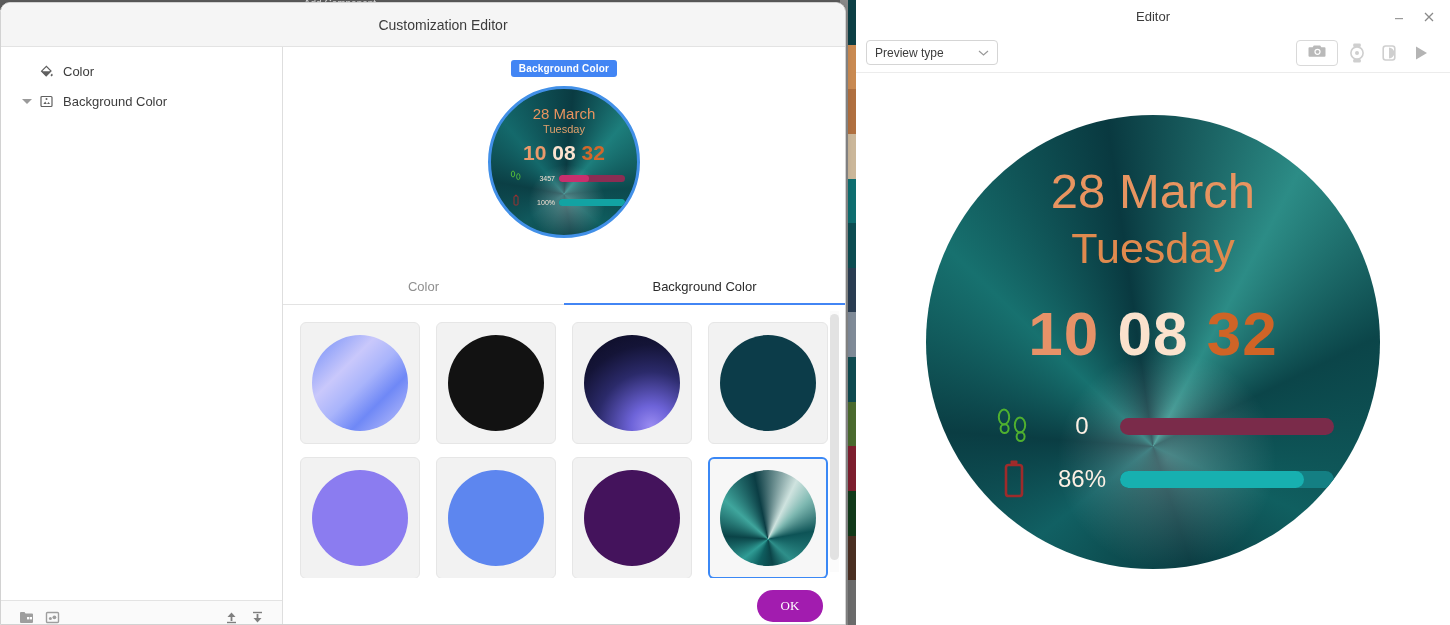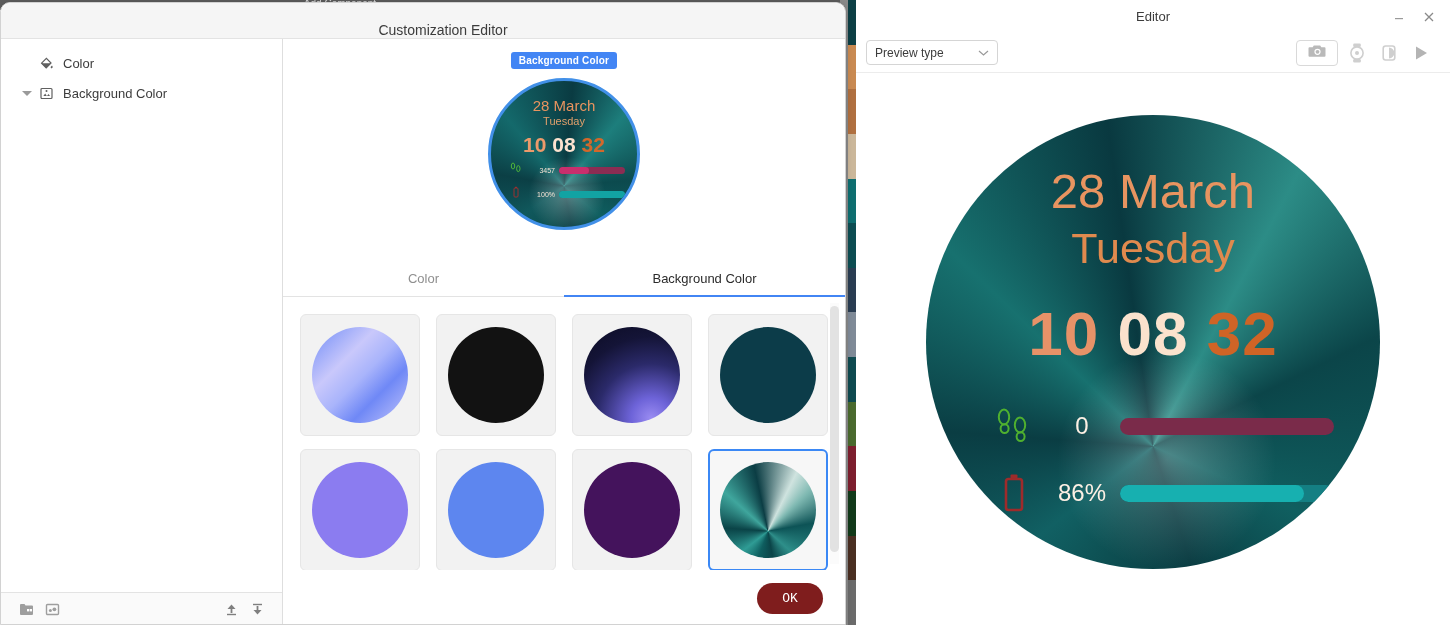--- a/index.html
+++ b/index.html
@@ -33,24 +33,24 @@
   
   #editor-window {
     position: absolute; left: 0; top: 2px; width: 846px; height: 623px;
     background: #ffffff;
     border: 1px solid #d2d2d2;
     border-top-left-radius: 10px; border-top-right-radius: 10px;
     box-shadow: 0 1px 6px rgba(0,0,0,.18);
     overflow: hidden;
   }
   #editor-titlebar {
-    height: 36px; background: #f5f5f5;
+    height: 44px; background: #f5f5f5;
     border-bottom: 1px solid #e3e3e3;
     border-top-left-radius: 10px; border-top-right-radius: 10px;
-    display: flex; align-items: flex-end; justify-content: center; padding-left: 40px;
+    display: flex; align-items: center; justify-content: center; padding-left: 40px;
   }
   #editor-title { font-size: 14px; color: #3c3c3c; }
 
   #editor-body { display: flex; height: 587px; }
 
   
   #sidebar {
     width: 282px; border-right: 1px solid #dedede;
     display: flex; flex-direction: column; background: #fff;
   }
@@ -131,23 +131,23 @@
     position: absolute; right: 6px; top: 6px; width: 9px; bottom: 6px;
     background: #fbfbfb;
   }
   #scrollbar-thumb {
     position: absolute; right: 6px; top: 9px; width: 9px; height: 246px;
     background: #e2e2e2; border-radius: 5px;
   }
 
   #editor-footer { height: 56px; display: flex; align-items: center; justify-content: flex-end; padding-right: 22px; }
   #ok-button {
-    background: #7f1d1d; color: #fff; border: none; font-size: 13px;
+    background: #a21caf; color: #fff; border: none; font-size: 13px;
     padding: 8px 0; width: 66px; border-radius: 16px; cursor: pointer;
-    font-family: Liberation Mono, monospace;
+    font-family: Liberation Serif, serif;
   }
 
   
   #preview-panel {
     position: absolute; left: 856px; top: 0; width: 594px; height: 625px;
     background: #ffffff; display: flex; flex-direction: column;
   }
   #preview-header {
     height: 33px; position: relative; display: flex; align-items: center; justify-content: center;
   }
@@ -181,21 +181,21 @@
         #0d4f52 0deg, #116063 30deg, #0a3d43 72deg, #17716f 112deg,
         #093940 150deg, #2c8c86 186deg, #0b4549 222deg, #105f60 272deg,
         #0a3c42 320deg, #0d4f52 360deg);
   }
   #big-date { position: absolute; top: 52px; width: 100%; text-align: center; font-size: 49px; color: #e89460; line-height: 1; }
   #big-day  { position: absolute; top: 112px; width: 100%; text-align: center; font-size: 43px; color: #e08a4e; line-height: 1; }
   #big-time { position: absolute; top: 188px; width: 100%; text-align: center; font-size: 62px; font-weight: bold; line-height: 1; letter-spacing: 1px; }
   #big-h { color: #e79268; } #big-m { color: #fbe2cd; } #big-s { color: #cf6426; }
   .big-stat { position: absolute; left: 58px; display: flex; align-items: center; }
   #big-steps-row { top: 290px; }
-  #big-batt-row  { top: 356px; }
+  #big-batt-row  { top: 342px; }
   .big-stat .bi { width: 60px; display: flex; align-items: center; justify-content: center; }
   .big-stat .bv { width: 76px; font-size: 24px; color: #fdf0e4; text-align: center; }
   .big-bar { width: 214px; height: 17px; border-radius: 9px; overflow: hidden; }
   .big-bar.steps { background: #7a2b4a; }
   .big-bar.batt  { background: #147f83; }
   .big-bar .fill { height: 100%; border-radius: 9px; }
 </style>
 </head>
 <body>
 

